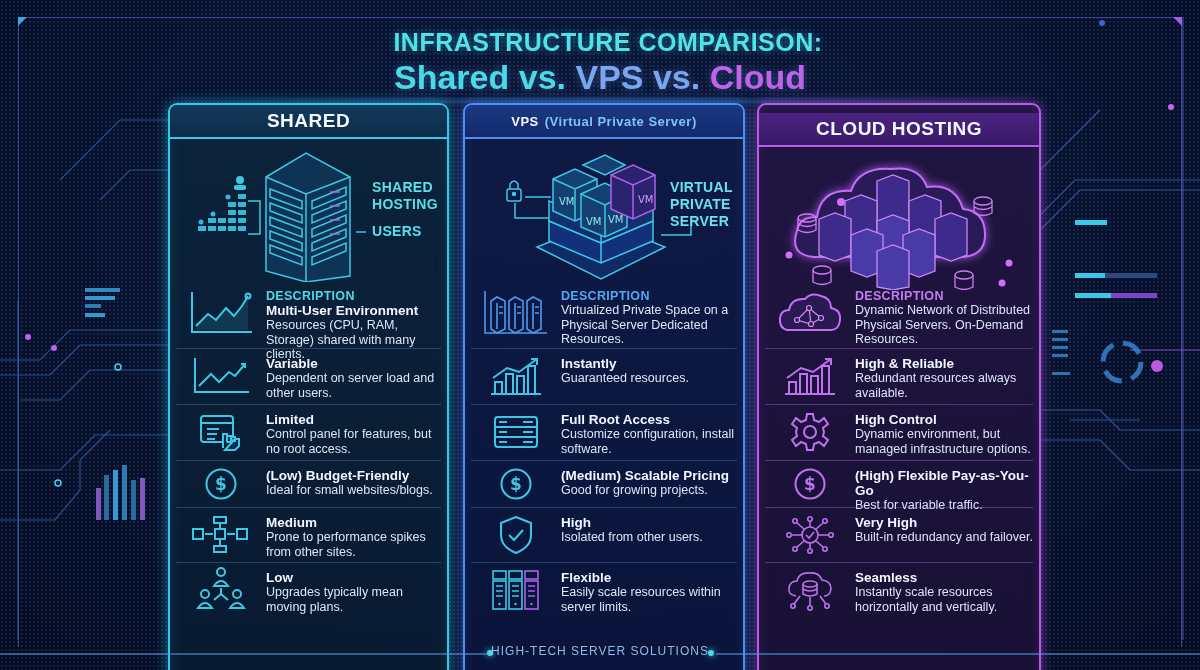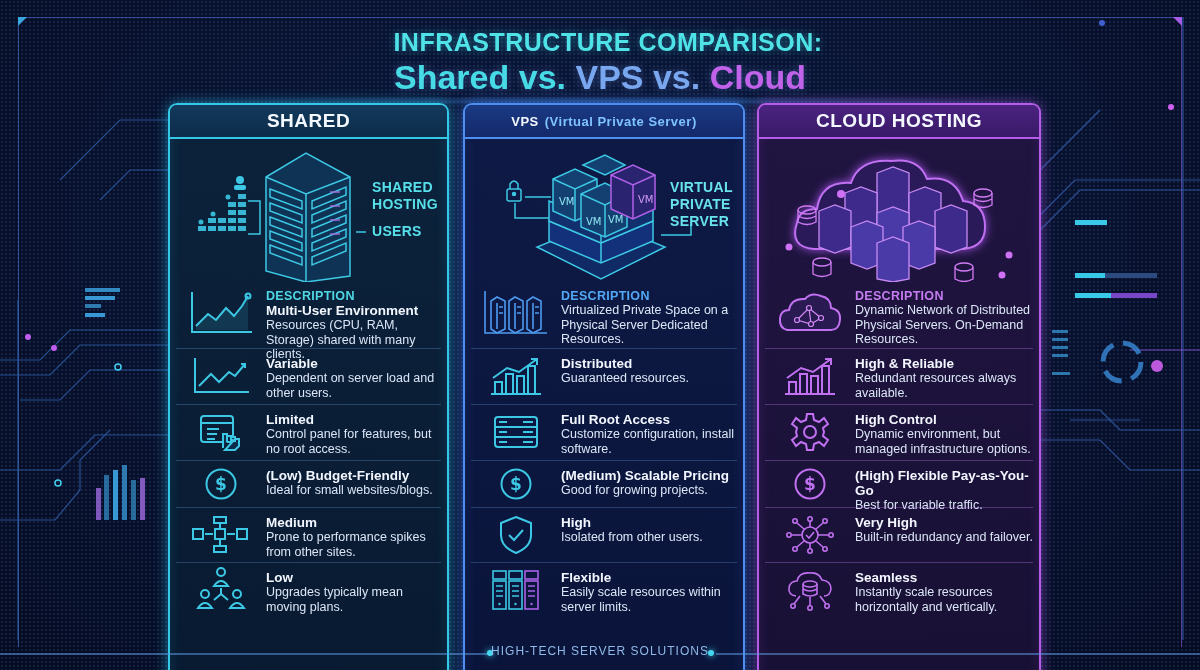--- a/index.html
+++ b/index.html
@@ -62,21 +62,21 @@
     box-shadow: 0 0 14px rgba(180,90,240,0.55), inset 0 0 14px rgba(180,90,240,0.15); }
 
   .phead {
     height: 34px; display: flex; align-items: center; justify-content: center;
     font-weight: 700; font-size: 19px; letter-spacing: 0.5px; color: #f4f8ff;
     border-bottom: 2px solid;
   }
   .shared .phead { background: linear-gradient(180deg,#123a5c,#0d2c4a); border-color:#34c9e6; }
   .vps .phead { background: linear-gradient(180deg,#1a3a84,#14296a); border-color:#4d8ef0; font-size: 13px; }
   .vps .phead .paren { color: #7fc3ff; font-weight: 700; margin-left: 6px; }
-  .cloud .phead { background: linear-gradient(180deg,#4b2380,#391a68); border-color:#b55ce8; }
+  .cloud .phead { background: linear-gradient(180deg,#4b2380,#391a68); border-color:#b55ce8;margin-top:8px; }
 
   .hero { position: relative; height: 143px; }
   .hero svg { position: absolute; left: 0; top: 0; }
   .hero-label {
     position: absolute; font-weight: 700; font-size: 14px; line-height: 17px; letter-spacing: 0.3px;
   }
   .shared .hero-label { color: #58e0ea; }
   .vps .hero-label { color: #68e2ec; }
 
   .rows { position: absolute; left: 0; right: 0; top: 177px; }
@@ -408,21 +408,21 @@
               <rect x="6" y="26" width="7" height="12"></rect>
               <rect x="17" y="18" width="7" height="20"></rect>
               <rect x="28" y="20" width="7" height="18"></rect>
               <rect x="39" y="10" width="7" height="28"></rect>
               <path d="M4 22 L18 12 L30 16 L48 3"></path>
               <path d="M42 3 L48 3 L48 9"></path>
             </g>
           </svg>
         </div>
       <div class="tx">
-        <div class="hd">Distributed</div>
+        <div class="hd">Instantly</div>
         <div class="ds">Guaranteed resources.</div>
       </div>
     </div>
     <div class="row" style="top:122px;height:56px">
       <div class="ic" style="height:54px">
           <svg width="46" height="34" viewBox="0 0 46 34">
             <g stroke="#3cc8e4" stroke-width="2" fill="none">
               <rect x="2" y="2" width="42" height="30" rx="3"></rect>
               <path d="M2 12 L44 12 M2 22 L44 22"></path>
               <path d="M6 7 L14 7 M30 7 L40 7 M6 17 L14 17 M30 17 L40 17 M6 27 L14 27 M30 27 L40 27"></path>

